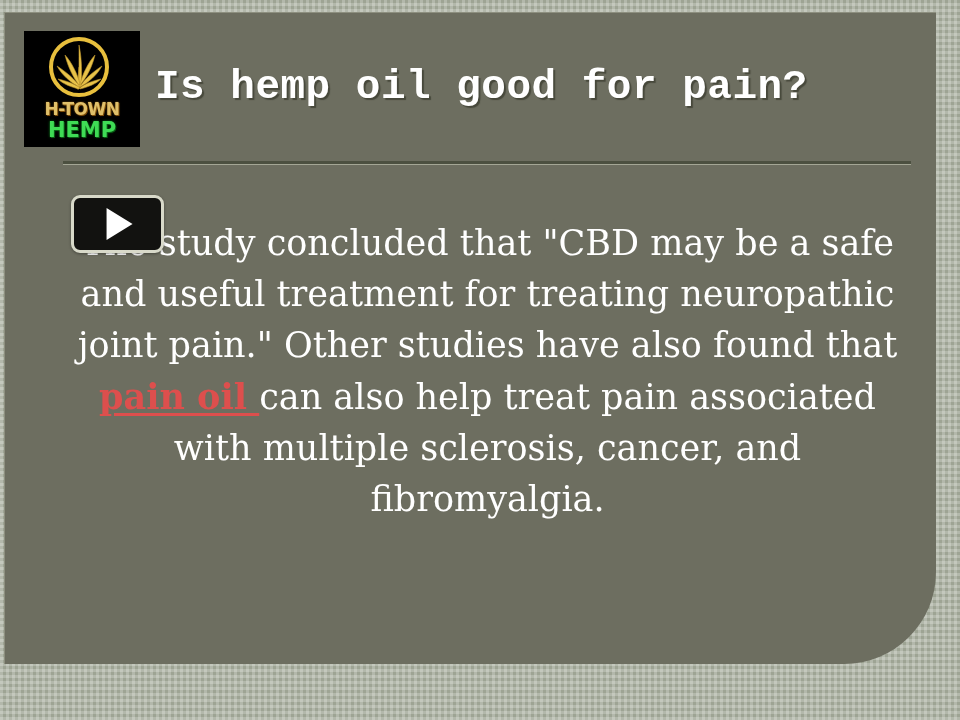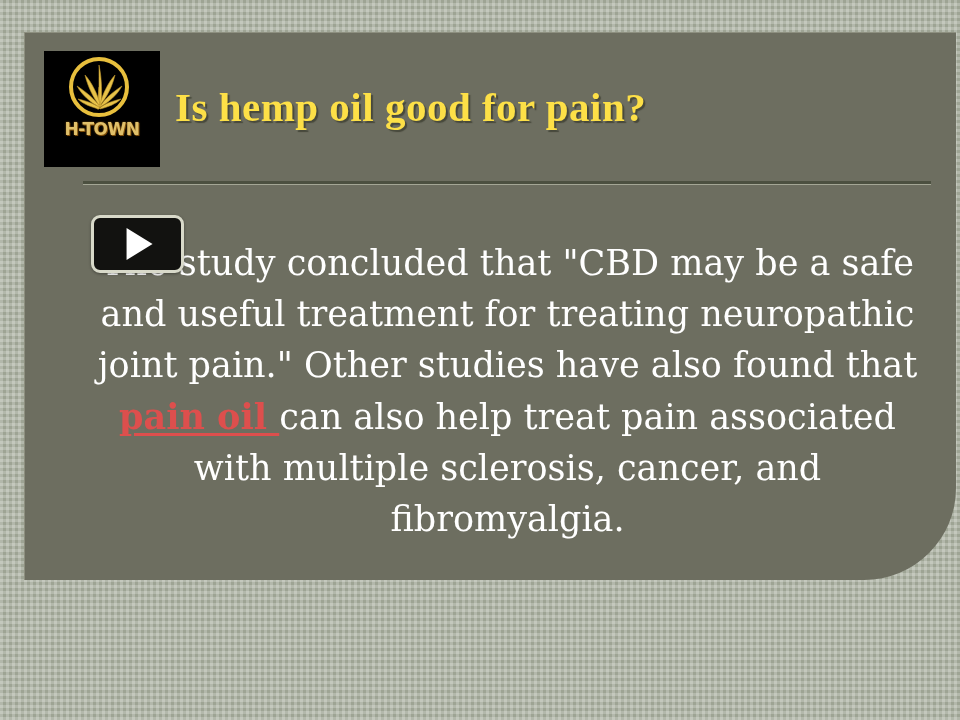--- a/index.html
+++ b/index.html
@@ -17,30 +17,29 @@
     background-color: #9ea494;
     background-image:
       repeating-linear-gradient(0deg, rgba(255,255,255,0.22) 0 3px, rgba(0,0,0,0.0) 3px 6px),
       repeating-linear-gradient(90deg, rgba(255,255,255,0.22) 0 3px, rgba(0,0,0,0.0) 3px 6px);
     background-size: 6px 6px, 6px 6px;
   }
 
   
   #panel {
     position: absolute;
-    left: 24px;
+    left: 4px;
     top: 12px;
     width: 932px;
-    height: 548px;
+    height: 652px;
     background: #6d6e60;
     border-top: 1px solid #8d8f7f;
     border-left: 1px solid #8d8f7f;
     border-bottom-right-radius: 92px;
     box-sizing: border-box;
-    margin-top: 20px;
   }
 
   
   #logo {
     position: absolute;
     left: 19px;
     top: 18px;
     width: 116px;
     height: 116px;
     background: #000000;
@@ -92,25 +91,25 @@
     color: #3fdc55;
     text-shadow: 0 0 3px #0b6a18, 1px 1px 0 #0a5a14;
   }
 
   
   #title {
     position: absolute;
     left: 150px;
     top: 49px;
     width: 760px;
-    font-family: Liberation Serif, serif;
+    font-family: Liberation Mono, monospace;
     font-weight: bold;
     font-size: 41px;
     line-height: 50px;
-    color: #fde047;
+    color: #ffffff;
     text-shadow: 2px 2px 1px rgba(40,42,30,0.55);
     letter-spacing: 0.5px;
     white-space: nowrap;
   }
 
   
   #divider {
     position: absolute;
     left: 58px;
     top: 148px;
@@ -182,20 +181,21 @@
             <path d="M30 48 C24 40 19 30 16 18 C23 26 28 36 31 47 Z"></path>
             <path d="M31 48 C38 40 43 30 46 18 C39 26 34 36 31 47 Z"></path>
             <path d="M30 50 C21 45 13 38 8 29 C17 35 26 42 31 50 Z"></path>
             <path d="M31 50 C40 45 48 38 53 29 C44 35 35 42 31 50 Z"></path>
             <path d="M30 52 C22 50 14 47 9 42 C18 44 26 47 31 51 Z"></path>
             <path d="M31 52 C39 50 47 47 52 42 C43 44 35 47 31 51 Z"></path>
           </g>
         </svg>
       </div>
       <div class="word1">H-TOWN</div>
+      <div class="word2">HEMP</div>
     </div>
 
     <div id="title">Is hemp oil good for pain?</div>
 
     <div id="divider"></div>
 
     <div id="body-text"><span>The study concluded that "CBD may be a safe and useful treatment for treating neuropathic joint pain." Other studies have also found that </span><a class="link" href="#">pain oil </a><span>can also help treat pain associated with multiple sclerosis, cancer, and fibromyalgia.</span></div>
 
     <div id="play-button">
       <div class="tri"></div>

